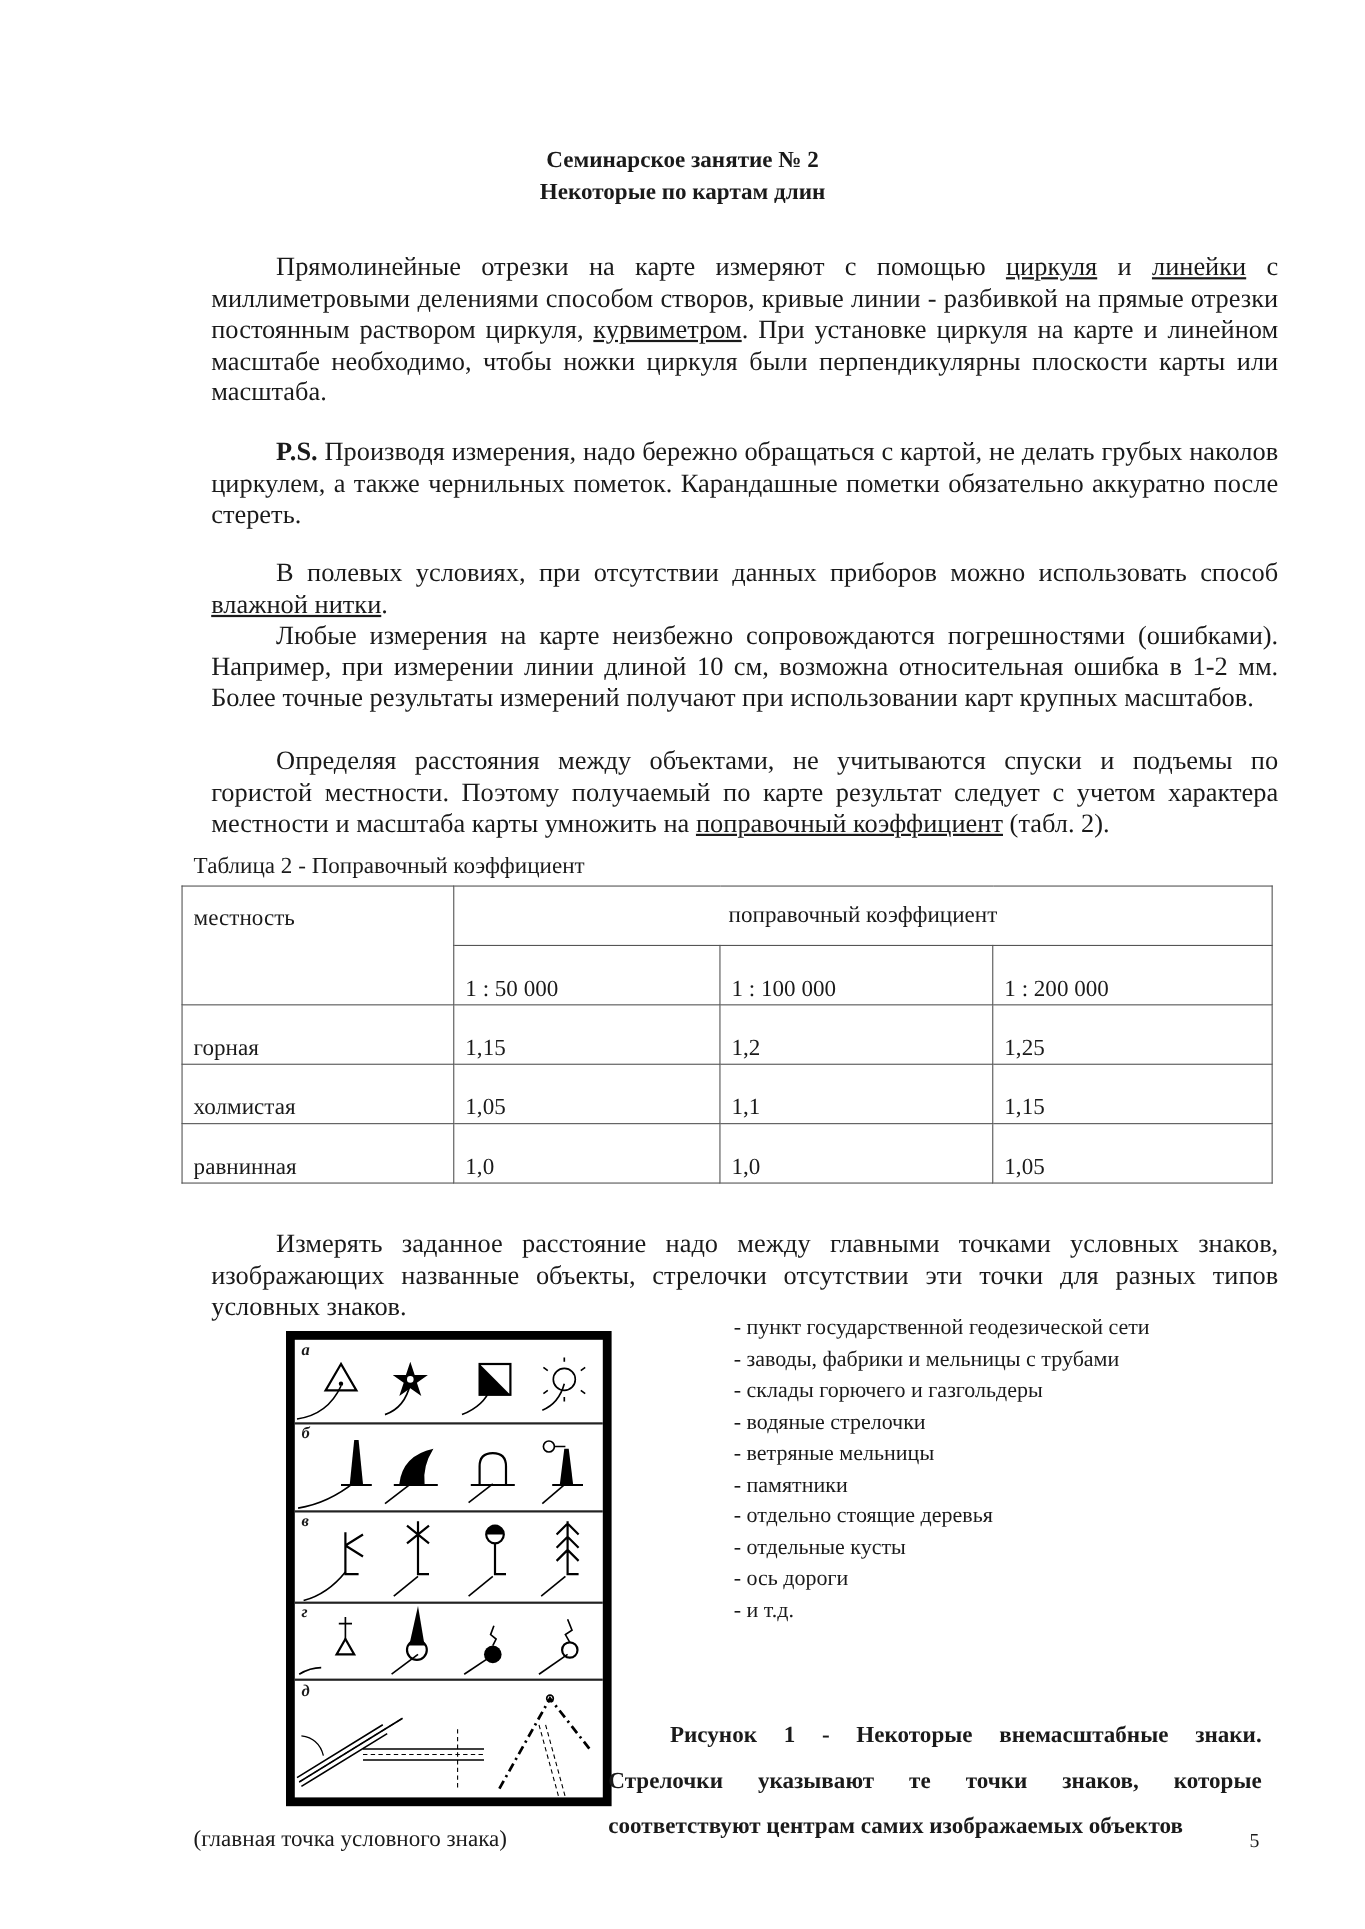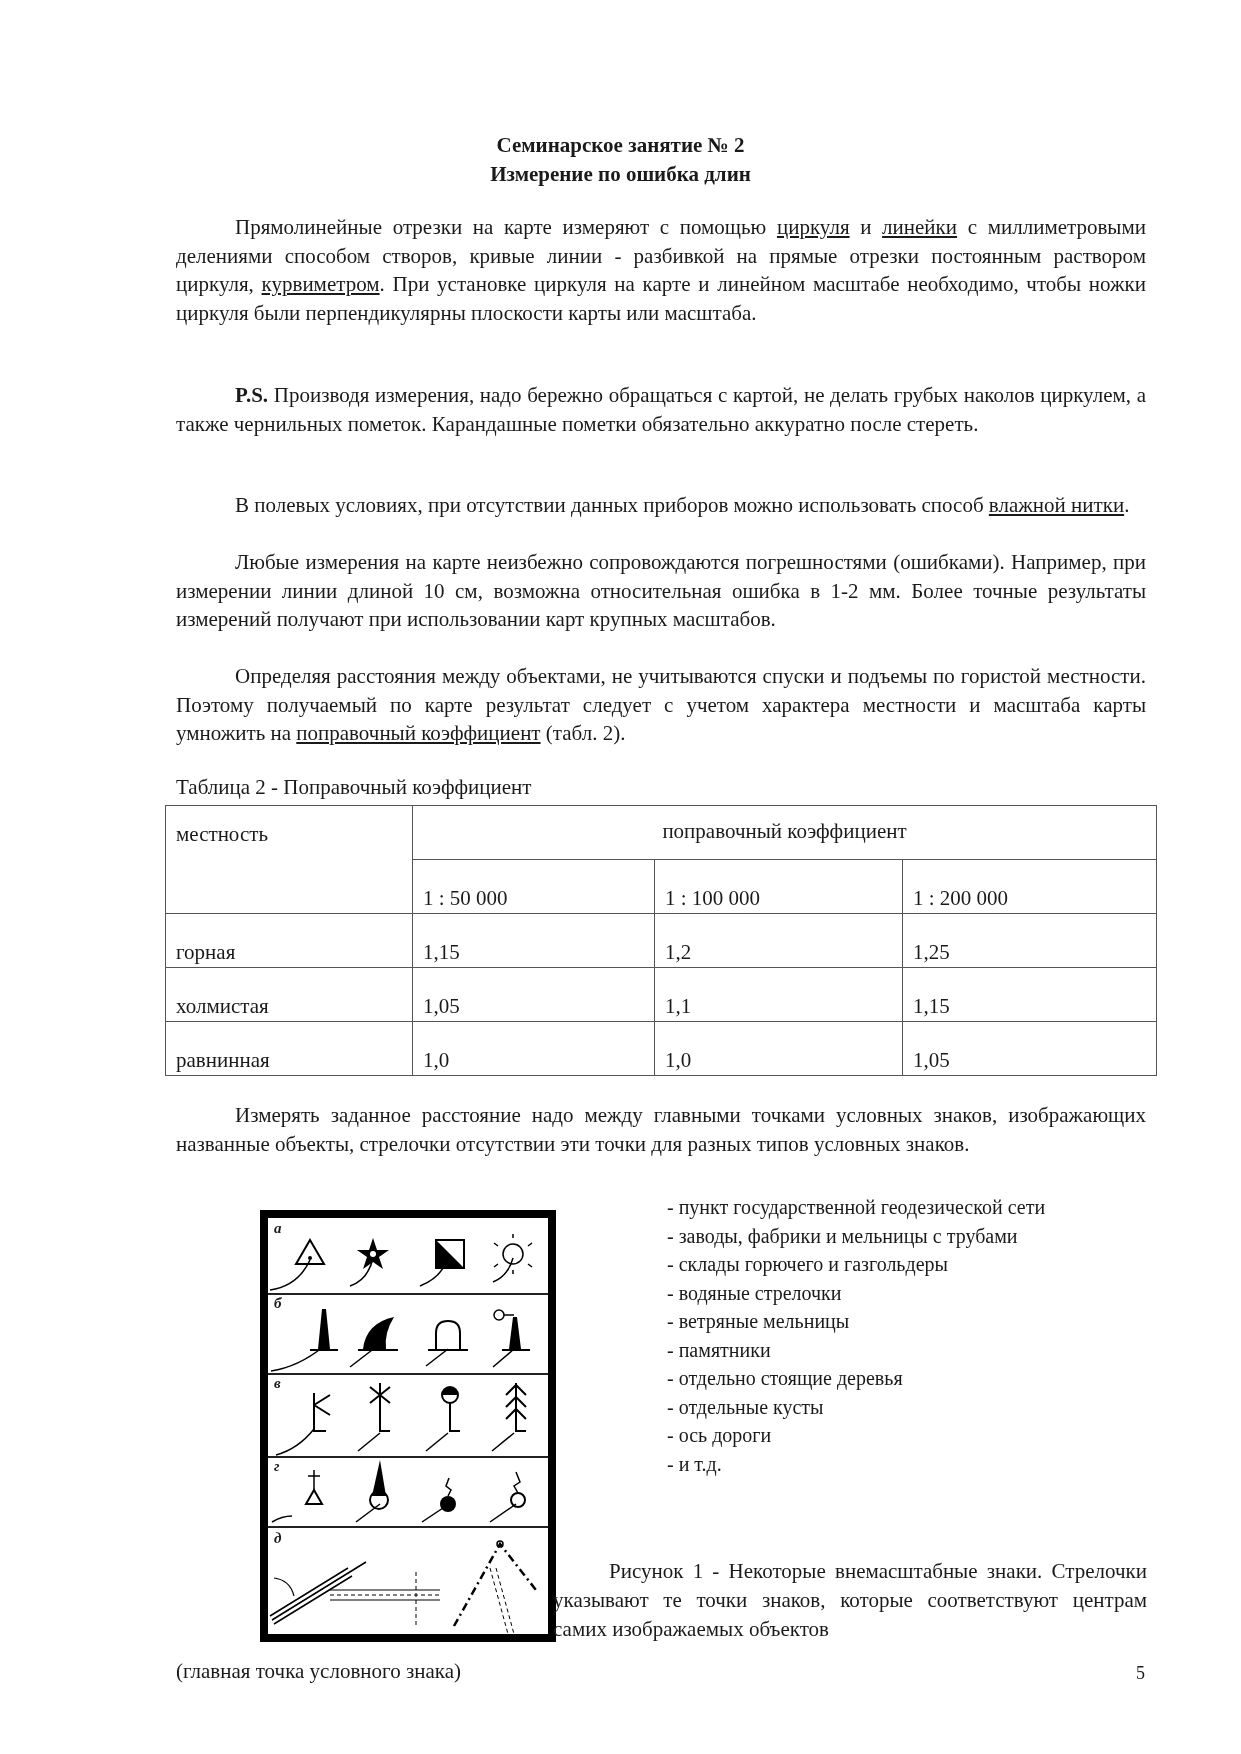--- a/index.html
+++ b/index.html
@@ -1,41 +1,41 @@
 <!DOCTYPE html>
 <html><head>
 <meta charset="utf-8">
 <style>
   html, body { margin: 0; padding: 0; background: #ffffff; }
   body { width: 1241px; height: 1754px; position: relative; overflow: hidden;
          font-family: "Liberation Serif", serif; color: #1a1a1a; }
   .page { position: absolute; left: 0; top: 15px; width: 1053px; height: 1754px; }
   .title { position: absolute; left: 0; width: 1241px; text-align: center; font-weight: bold; font-size: 21px; }
-  .para { position: absolute; left: 176px; width: 970px; font-size: 21px; line-height: 28.5px; text-align: justify; margin: 0; }
+  .para { position: absolute; left: 176px; width: 970px; font-size: 24px; line-height: 28.5px; text-align: justify; margin: 16px; }
   .indent { text-indent: 59px; }
   .u { text-decoration: underline; }
   .caption { position: absolute; left: 176px; top: 760px; font-size: 21px; }
   table.coef { position: absolute; left: 165px; top: 790px; width: 992px; border-collapse: collapse; font-size: 21px; }
   table.coef td { border: 1.5px solid #555; padding: 0 10px 2px 10px; vertical-align: bottom; height: 51px; }
   .fig { position: absolute; left: 260px; top: 1195px; width: 296px; height: 432px; border: 8px solid #000; background: #fff; box-sizing: border-box; }
   .fig-row { position: absolute; left: 0; width: 100%; border-bottom: 2px solid #222; }
   .fig-letter { position: absolute; left: 6px; top: 2px; font-style: italic; font-weight: bold; font-size: 15px; }
   .legend { position: absolute; left: 667px; top: 1178px; font-size: 20px; line-height: 28.5px; }
   .legend div { white-space: nowrap; }
-  .figcap { position: absolute; left: 553px; top: 1542px; width: 594px; font-size: 21px; line-height: 29px; text-align: justify; }
+  .figcap { position: absolute; left: 553px; top: 1542px; width: 594px; font-size: 21px; line-height: 41px; text-align: justify; font-weight: bold; }
   .figcap2 { position: absolute; left: 176px; top: 1600px; font-size: 21px; margin-top: 44px; }
   .pagenum { position: absolute; left: 1136px; top: 1648px; font-size: 18px; }
 </style>
 </head>
 <body>
 
 <div class="page">
 
   <div class="title" style="top:118px">Семинарское занятие  № 2</div>
-  <div class="title" style="top:147px">Измерение по ошибка длин</div>
+  <div class="title" style="top:147px">Некоторые по картам длин</div>
 
   <p class="para indent" style="top:198px"><span>Прямолинейные отрезки на карте измеряют с помощью </span><span class="u">циркуля</span><span> и </span><span class="u">линейки</span><span> с миллиметровыми делениями способом створов, кривые линии - разбивкой на прямые отрезки постоянным раствором циркуля, </span><span class="u">курвиметром</span><span>. При установке циркуля на карте и линейном масштабе необходимо, чтобы ножки циркуля были перпендикулярны плоскости карты или масштаба.</span></p>
 
   <p class="para indent" style="top:366px"><b>P.S.</b><span> Производя измерения, надо бережно обращаться с картой, не делать грубых наколов циркулем, а также чернильных пометок. Карандашные пометки обязательно аккуратно после стереть.</span></p>
 
   <p class="para indent" style="top:476px"><span>В полевых условиях, при отсутствии данных приборов можно использовать способ </span><span class="u">влажной нитки</span><span>.</span></p>
 
   <p class="para indent" style="top:533px">Любые измерения на карте неизбежно сопровождаются погрешностями (ошибками). Например, при измерении линии длиной 10 см, возможна относительная ошибка в 1-2 мм. Более точные результаты измерений получают при использовании карт крупных масштабов.</p>
 
   <p class="para indent" style="top:647px"><span>Определяя расстояния между объектами, не учитываются спуски и подъемы по гористой местности. Поэтому получаемый по карте результат следует с учетом характера местности и масштаба карты умножить на </span><span class="u">поправочный коэффициент</span><span> (табл. 2).</span></p>

